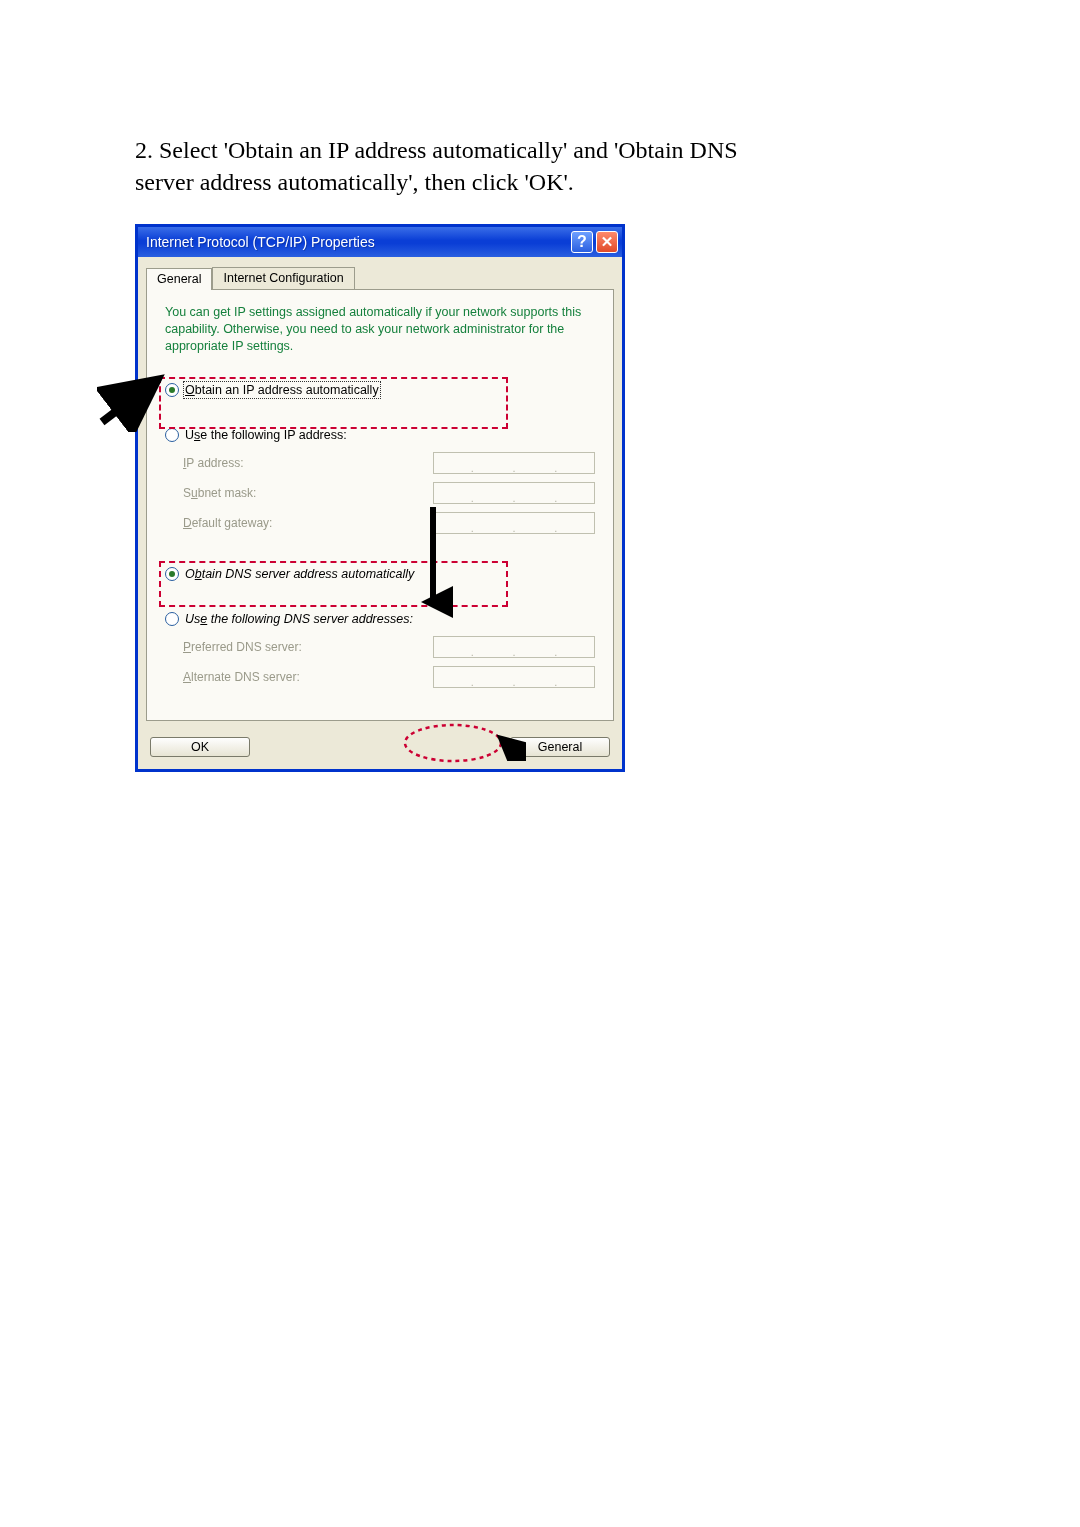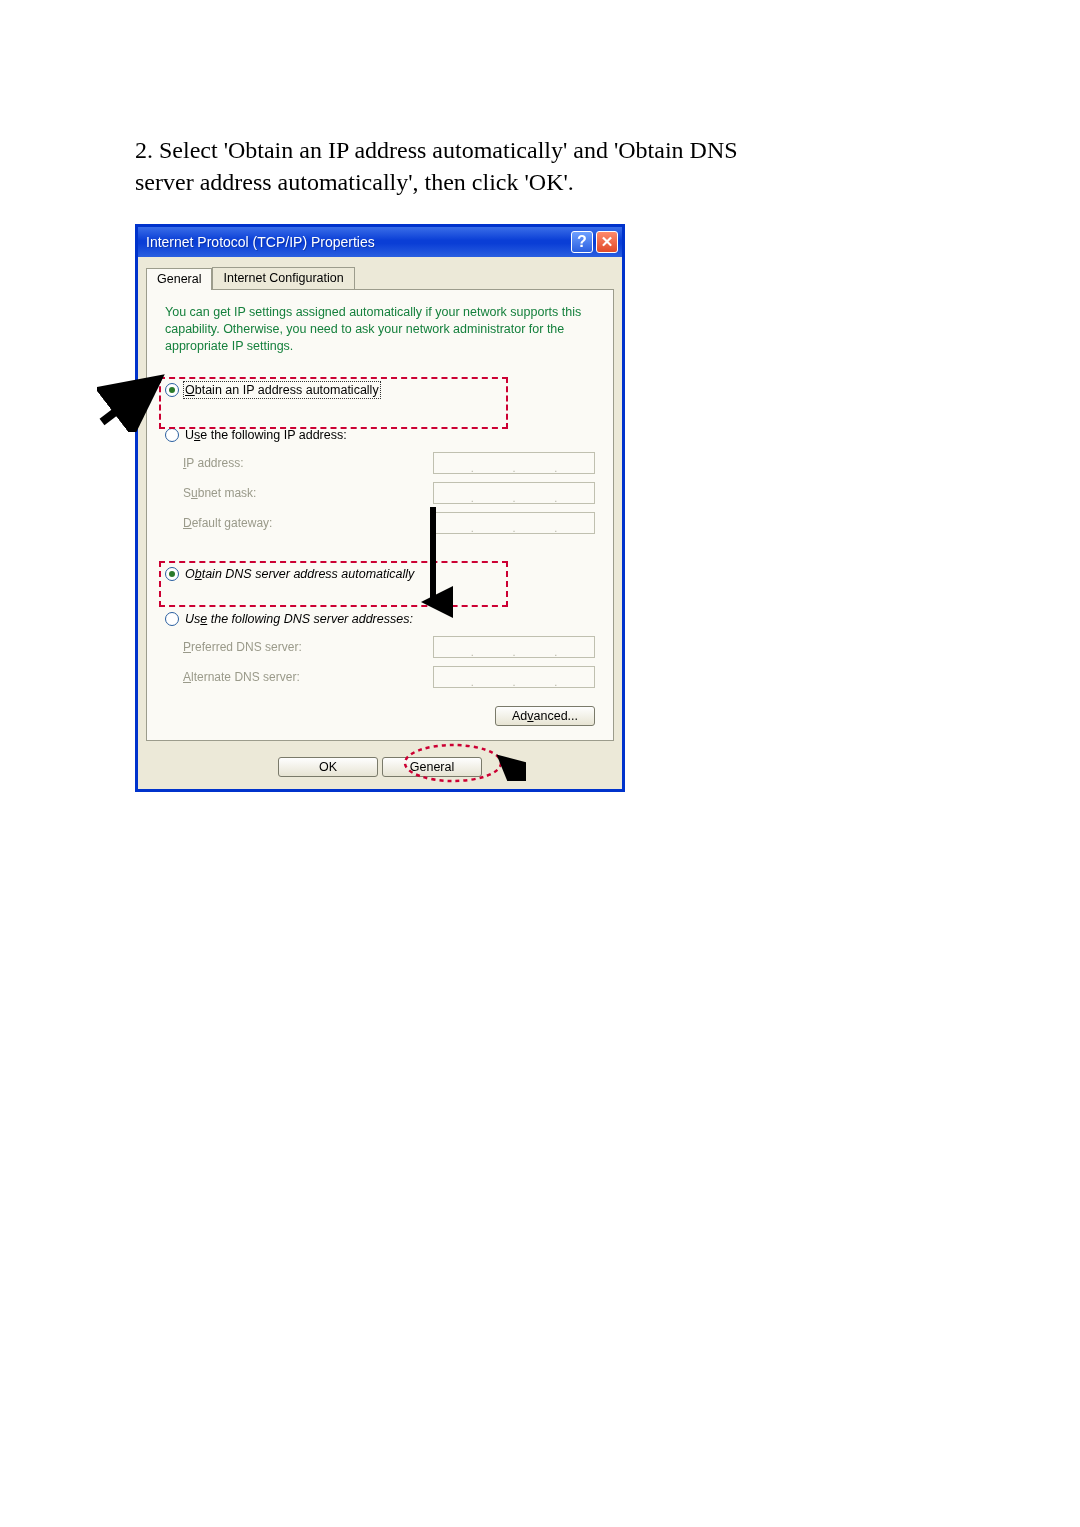--- a/index.html
+++ b/index.html
@@ -153,21 +153,21 @@
     min-width: 78px;
     border: 1px solid #7a7a6a;
     background: linear-gradient(#fefefe,#e7e4d3);
     font-family: Tahoma, Arial, sans-serif;
     font-size: 12.5px;
     padding: 2px 10px;
     border-radius: 3px;
     text-align: center;
   }
   .dlg-buttons {
-    display:flex; justify-content:center; gap:4px;
+    display:flex; justify-content:space-between; gap:4px;
     padding: 8px 12px 12px 12px;
   }
   
   .arrow-svg {
     position: absolute;
     pointer-events: none;
     z-index: 6;
   }
 </style>
 </head>
@@ -290,25 +290,20 @@
           <div class="field-row">
             <span class="field-label disabled"><u>A</u>lternate DNS server:</span>
             <div class="ip-input">
               <span>.</span>
               <span>.</span>
               <span>.</span>
             </div>
           </div>
         </div>
 
-        <div class="adv-row">
-          <div class="btn">
-            Ad<u>v</u>anced...
-          </div>
-        </div>
       </div>
 
       <div class="dlg-buttons" style="position:relative;">
 
         <svg class="arrow-svg" style="left:265px; top:-8px;" width="120" height="50" viewBox="0 0 120 50">
           <ellipse cx="50" cy="22" rx="48" ry="18" fill="none" stroke="#cc0033" stroke-width="2.5" stroke-dasharray="4 4"></ellipse>
         </svg>
 
         <svg class="arrow-svg" style="left:358px; top:2px;" width="30" height="30" viewBox="0 0 30 30">
           <defs>

